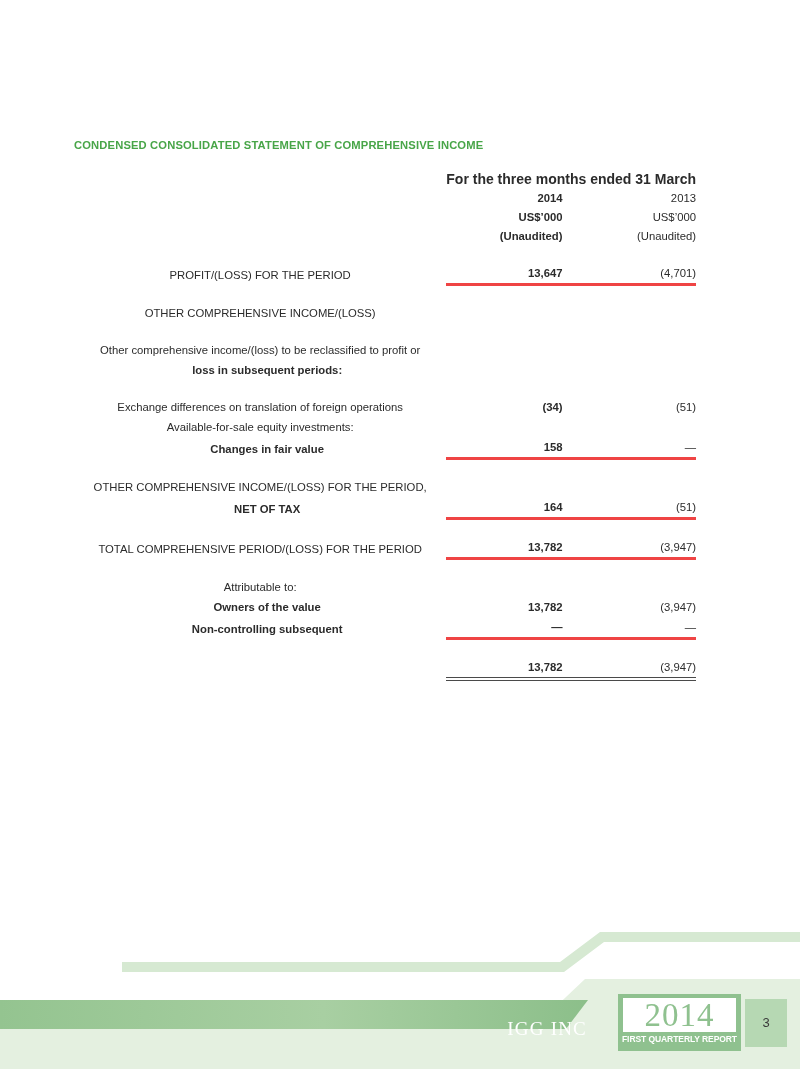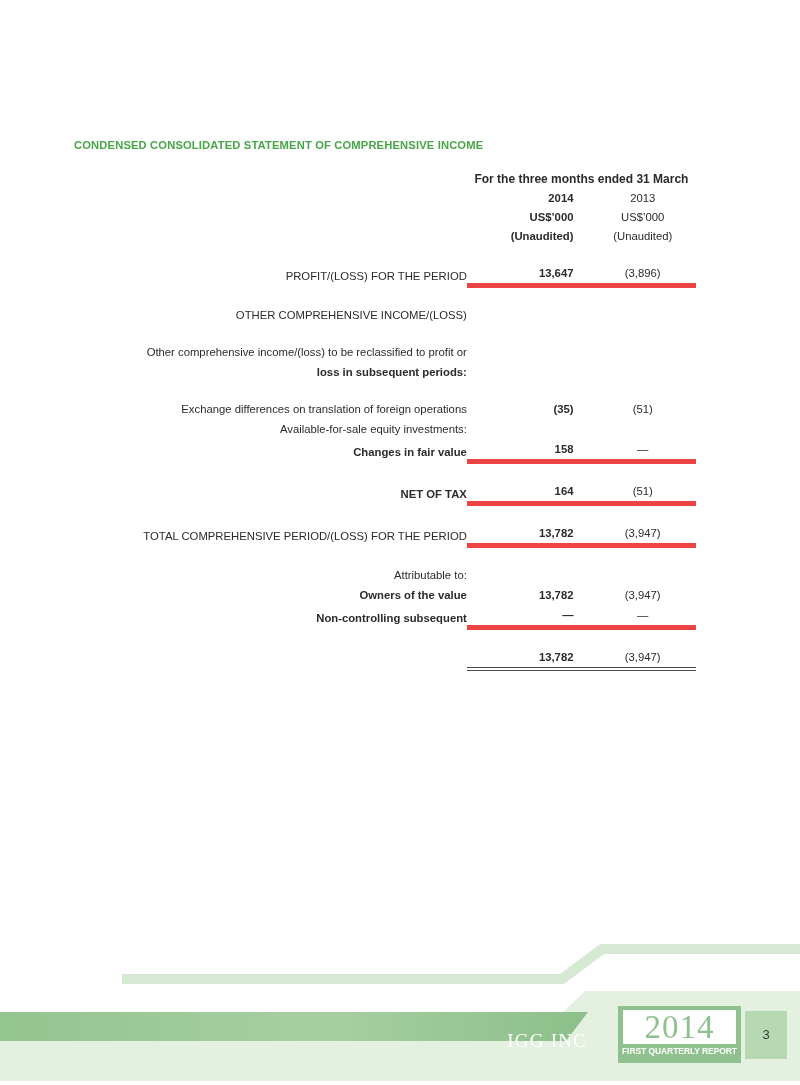--- a/index.html
+++ b/index.html
@@ -46,72 +46,72 @@
     font-size: 11.3px;
     color: #2b2b2b;
   }
   table.fin td {
     padding: 0;
     vertical-align: bottom;
     line-height: 20px;
   }
   td.label {
     width: 406px;
-    text-align: right;
+    text-align: center;
     white-space: nowrap;
   }
   td.num {
     width: 108px;
     text-align: right;
     white-space: nowrap;
     padding-right: 1px;
   }
   .col2014 { font-weight: bold; }
 
   
   td.num.c1 { padding-left: 0; }
-  td.num.c2 { padding-left: 16px; text-align: center; }
+  td.num.c2 { padding-left: 16px; }
 
   
   tr.head td { line-height: 19px; }
   tr.head td.num { font-size: 11.3px; }
   .hdr-span {
-    text-align: center;
+    text-align: right;
     font-weight: bold;
     white-space: nowrap;
-    font-size: 12px;
+    font-size: 14px;
   }
   .spacer-md td { height: 17px; line-height: 17px; font-size: 0; }
 
   .indent1 { padding-left: 14px; display: inline-block; font-weight: bold; }
 
   
   .ul-single {
-    border-bottom: 5px solid #ef4444;
+    border-bottom: 3px solid #ef4444;
     padding-bottom: 2px;
   }
   .ul-double {
     border-bottom: 1px solid #4a4a4a;
     padding-bottom: 2px;
     position: relative;
   }
   .ul-double::after {
     content: "";
     position: absolute;
     left: 0; right: 0;
     bottom: -4px;
     height: 1px;
     background: #4a4a4a;
   }
 
   
   .footer {
     position: absolute;
     left: 0;
-    bottom: 4px;
+    bottom: 16px;
     width: 800px;
     height: 145px;
   }
   .footer svg { display: block; }
 
   .igg-text {
     position: absolute;
     right: 213px;
     bottom: 29px;
     font-family: "Liberation Serif", serif;
@@ -204,21 +204,21 @@
         <td class="num c2">(Unaudited)</td>
       </tr>
 
       <tr class="spacer-md">
             <td colspan="3"></td>
           </tr>
 
       <tr>
         <td class="label">PROFIT/(LOSS) FOR THE PERIOD</td>
         <td class="num c1 col2014 ul-single">13,647</td>
-        <td class="num c2 ul-single">(3,896)</td>
+        <td class="num c2 ul-single">(4,701)</td>
       </tr>
 
       <tr class="spacer-md">
             <td colspan="3"></td>
           </tr>
 
       <tr>
         <td class="label">OTHER COMPREHENSIVE INCOME/(LOSS)</td>
         <td class="num c1"></td>
         <td class="num c2"></td>
@@ -240,21 +240,21 @@
         <td class="num c1"></td>
         <td class="num c2"></td>
       </tr>
 
       <tr class="spacer-md">
             <td colspan="3"></td>
           </tr>
 
       <tr>
         <td class="label">Exchange differences on translation of foreign operations</td>
-        <td class="num c1 col2014">(35)</td>
+        <td class="num c1 col2014">(34)</td>
         <td class="num c2">(51)</td>
       </tr>
 
       <tr>
         <td class="label">Available-for-sale equity investments:</td>
         <td class="num c1"></td>
         <td class="num c2"></td>
       </tr>
 
       <tr>
@@ -262,20 +262,25 @@
           <span class="indent1">Changes in fair value</span>
         </td>
         <td class="num c1 col2014 ul-single">158</td>
         <td class="num c2 ul-single">—</td>
       </tr>
 
       <tr class="spacer-md">
             <td colspan="3"></td>
           </tr>
 
+      <tr>
+        <td class="label">OTHER COMPREHENSIVE INCOME/(LOSS) FOR THE PERIOD,</td>
+        <td class="num c1"></td>
+        <td class="num c2"></td>
+      </tr>
       <tr>
         <td class="label">
           <span class="indent1">NET OF TAX</span>
         </td>
         <td class="num c1 col2014 ul-single">164</td>
         <td class="num c2 ul-single">(51)</td>
       </tr>
 
       <tr class="spacer-md">
             <td colspan="3"></td>

